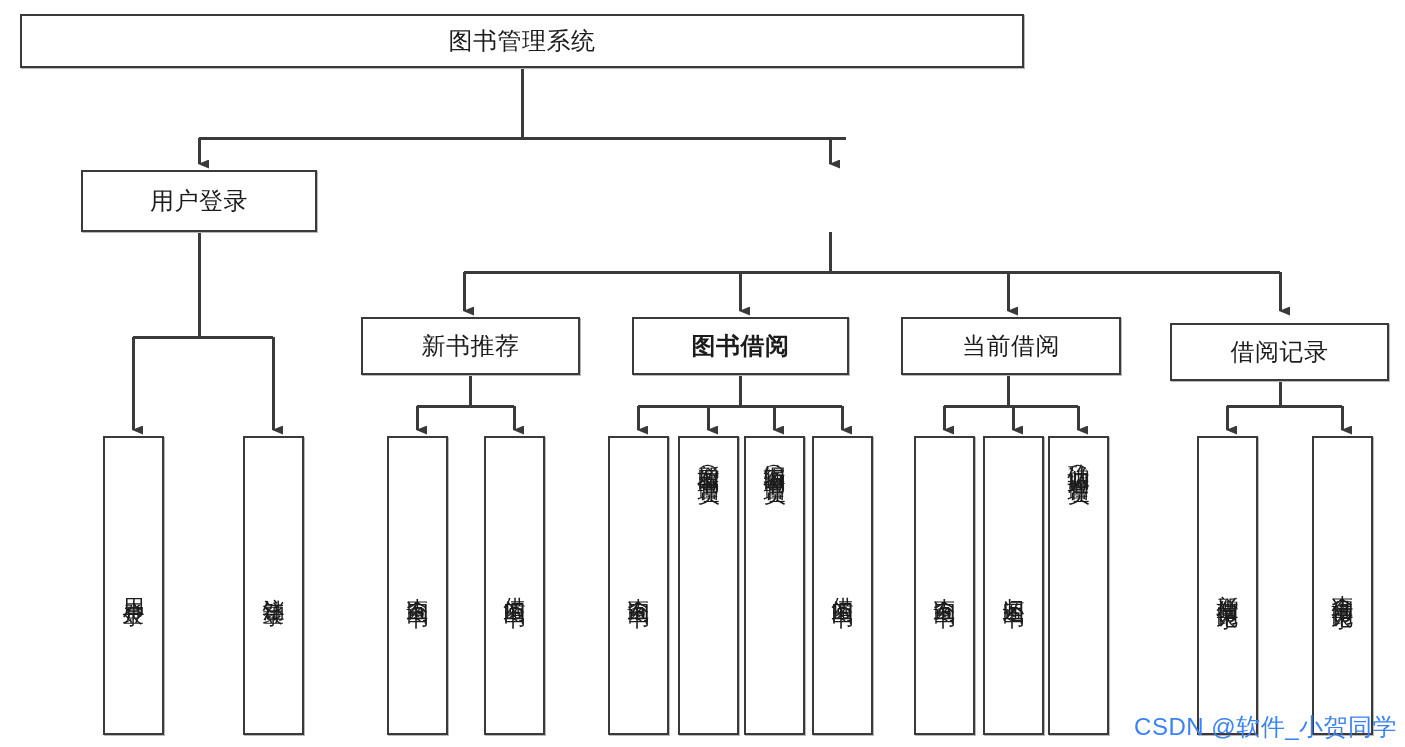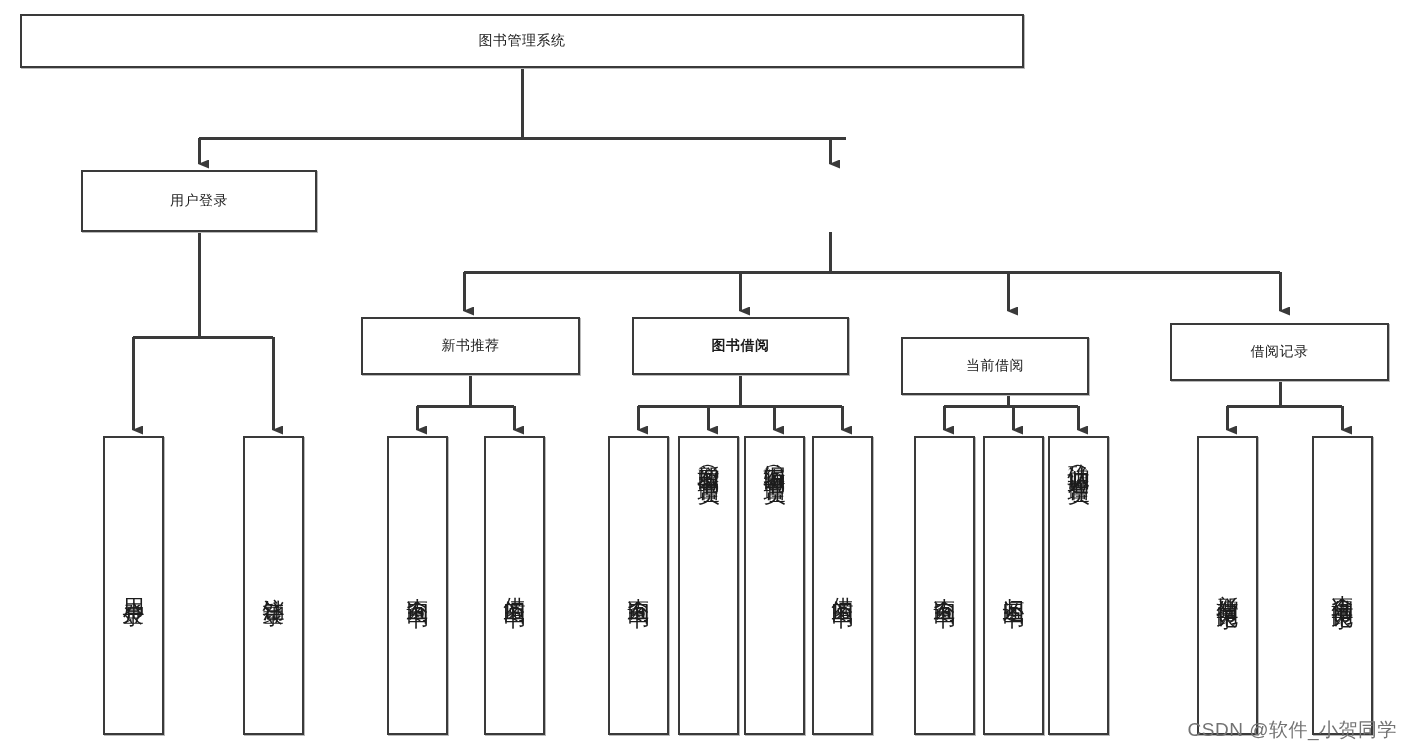--- a/index.html
+++ b/index.html
@@ -29,21 +29,21 @@
     box-sizing: border-box;
     background: #ffffff;
     border: 2px solid #3a3a3a;
     box-shadow: 1px 1px 0 0 #b9b9b9;
     display: flex;
     align-items: center;
     justify-content: center;
   }
   .node-label {
     color: #1c1c1c;
-    font-size: 14px;
+    font-size: 24px;
     line-height: 1.22;
     letter-spacing: 0.5px;
     white-space: nowrap;
     text-align: center;
   }
   .node-box.vertical {
     align-items: flex-start;
     justify-content: center;
     padding-top: 8px;
   }
@@ -56,22 +56,22 @@
     white-space: nowrap;
   }
   .node-box.vertical.centered {
     align-items: center;
     padding-top: 0;
   }
   #watermark {
     position: absolute;
     right: 8px;
     bottom: 4px;
-    color: #737373;
-    font-size: 19px;
+    color: #3b82f6;
+    font-size: 24px;
     letter-spacing: 0.5px;
     white-space: nowrap;
     pointer-events: none;
     margin-top: 31px;
   }
 </style>
 </head>
 <body>
 
 <div id="diagram-root">
@@ -133,21 +133,21 @@
   <div class="node-box" style="left:81px; top:170px; width:236px; height:62px;">
     <span class="node-label">用户登录</span>
   </div>
 
   <div class="node-box" style="left:361px; top:317px; width:219px; height:58px;">
     <span class="node-label">新书推荐</span>
   </div>
   <div class="node-box" style="left:632px; top:317px; width:217px; height:58px;font-weight:bold;">
     <span class="node-label">图书借阅</span>
   </div>
-  <div class="node-box" style="left:901px; top:317px; width:188px; height:58px;margin-top:20px;">
+  <div class="node-box" style="left:901px; top:317px; width:220px; height:58px;">
     <span class="node-label">当前借阅</span>
   </div>
   <div class="node-box" style="left:1170px; top:323px; width:219px; height:58px;">
     <span class="node-label">借阅记录</span>
   </div>
 
   <div class="node-box vertical centered" style="left:103px; top:436px; width:61px; height:299px;">
     <span class="node-label">用户登录</span>
   </div>
   <div class="node-box vertical centered" style="left:243px; top:436px; width:61px; height:299px;">

